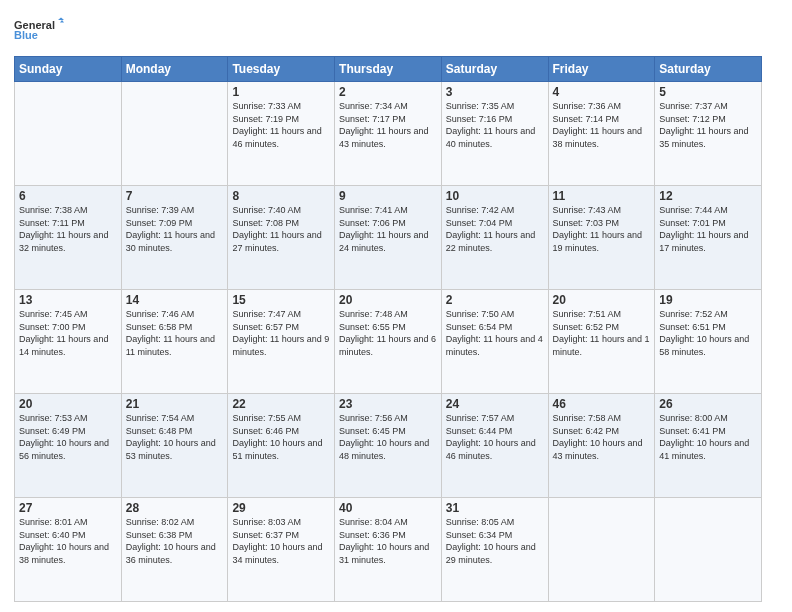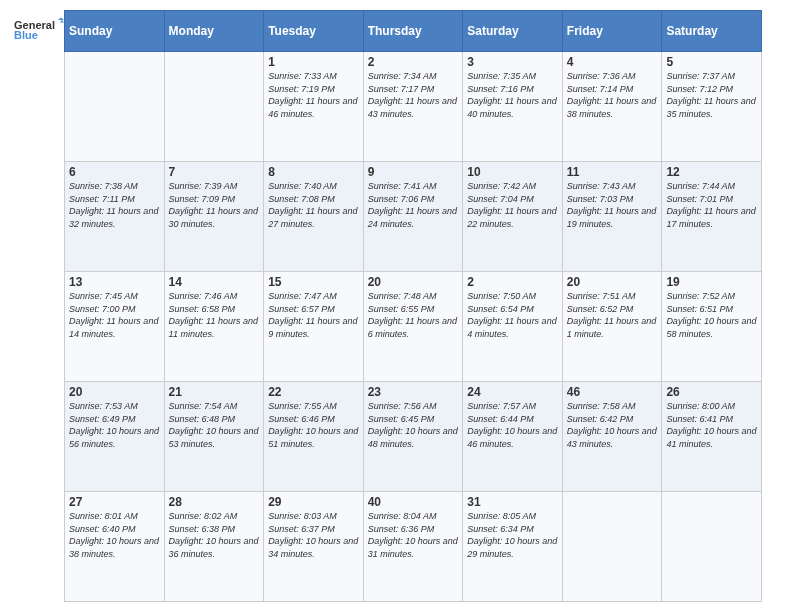--- a/index.html
+++ b/index.html
@@ -7,21 +7,21 @@
       width: 792px;
       height: 612px;
       font-family: Arial, Helvetica, sans-serif;
       background: #fff;
       overflow: hidden;
     }
     .page {
       width: 776px;
       height: 612px;
       display: flex;
-      flex-direction: row;
+      flex-direction: column;
       padding: 10px 14px 10px 14px;
     }
     .header {
       display: flex;
       justify-content: space-between;
       align-items: flex-start;
       margin-bottom: 6px;
     }
     .logo {
       display: flex;
@@ -45,21 +45,21 @@
     .calendar-table {
       width: 100%;
       border-collapse: collapse;
       flex: 1;
     }
     .calendar-table thead tr th {
       background: #4a7fc1;
       color: #fff;
       font-size: 12px;
       font-weight: bold;
-      padding: 13px 4px;
+      padding: 5px 4px;
       text-align: left;
       border: 1px solid #3a6aad;
     }
     .calendar-table tbody tr td {
       border: 1px solid #ccc;
       vertical-align: top;
       padding: 3px 4px;
       font-size: 9.5px;
       color: #333;
       width: calc(100% / 7);
@@ -76,21 +76,20 @@
       font-size: 12px;
       font-weight: bold;
       color: #333;
       display: block;
       margin-bottom: 1px;
     }
     .day-info {
       font-size: 9px;
       color: #333;
       line-height: 1.4;
-      font-style: italic;
     }
     .empty-cell {
       background: #f7f9fc !important;
     }
   </style>
 </head>
 <body>
 
 <div class="page">
   <div class="header">

